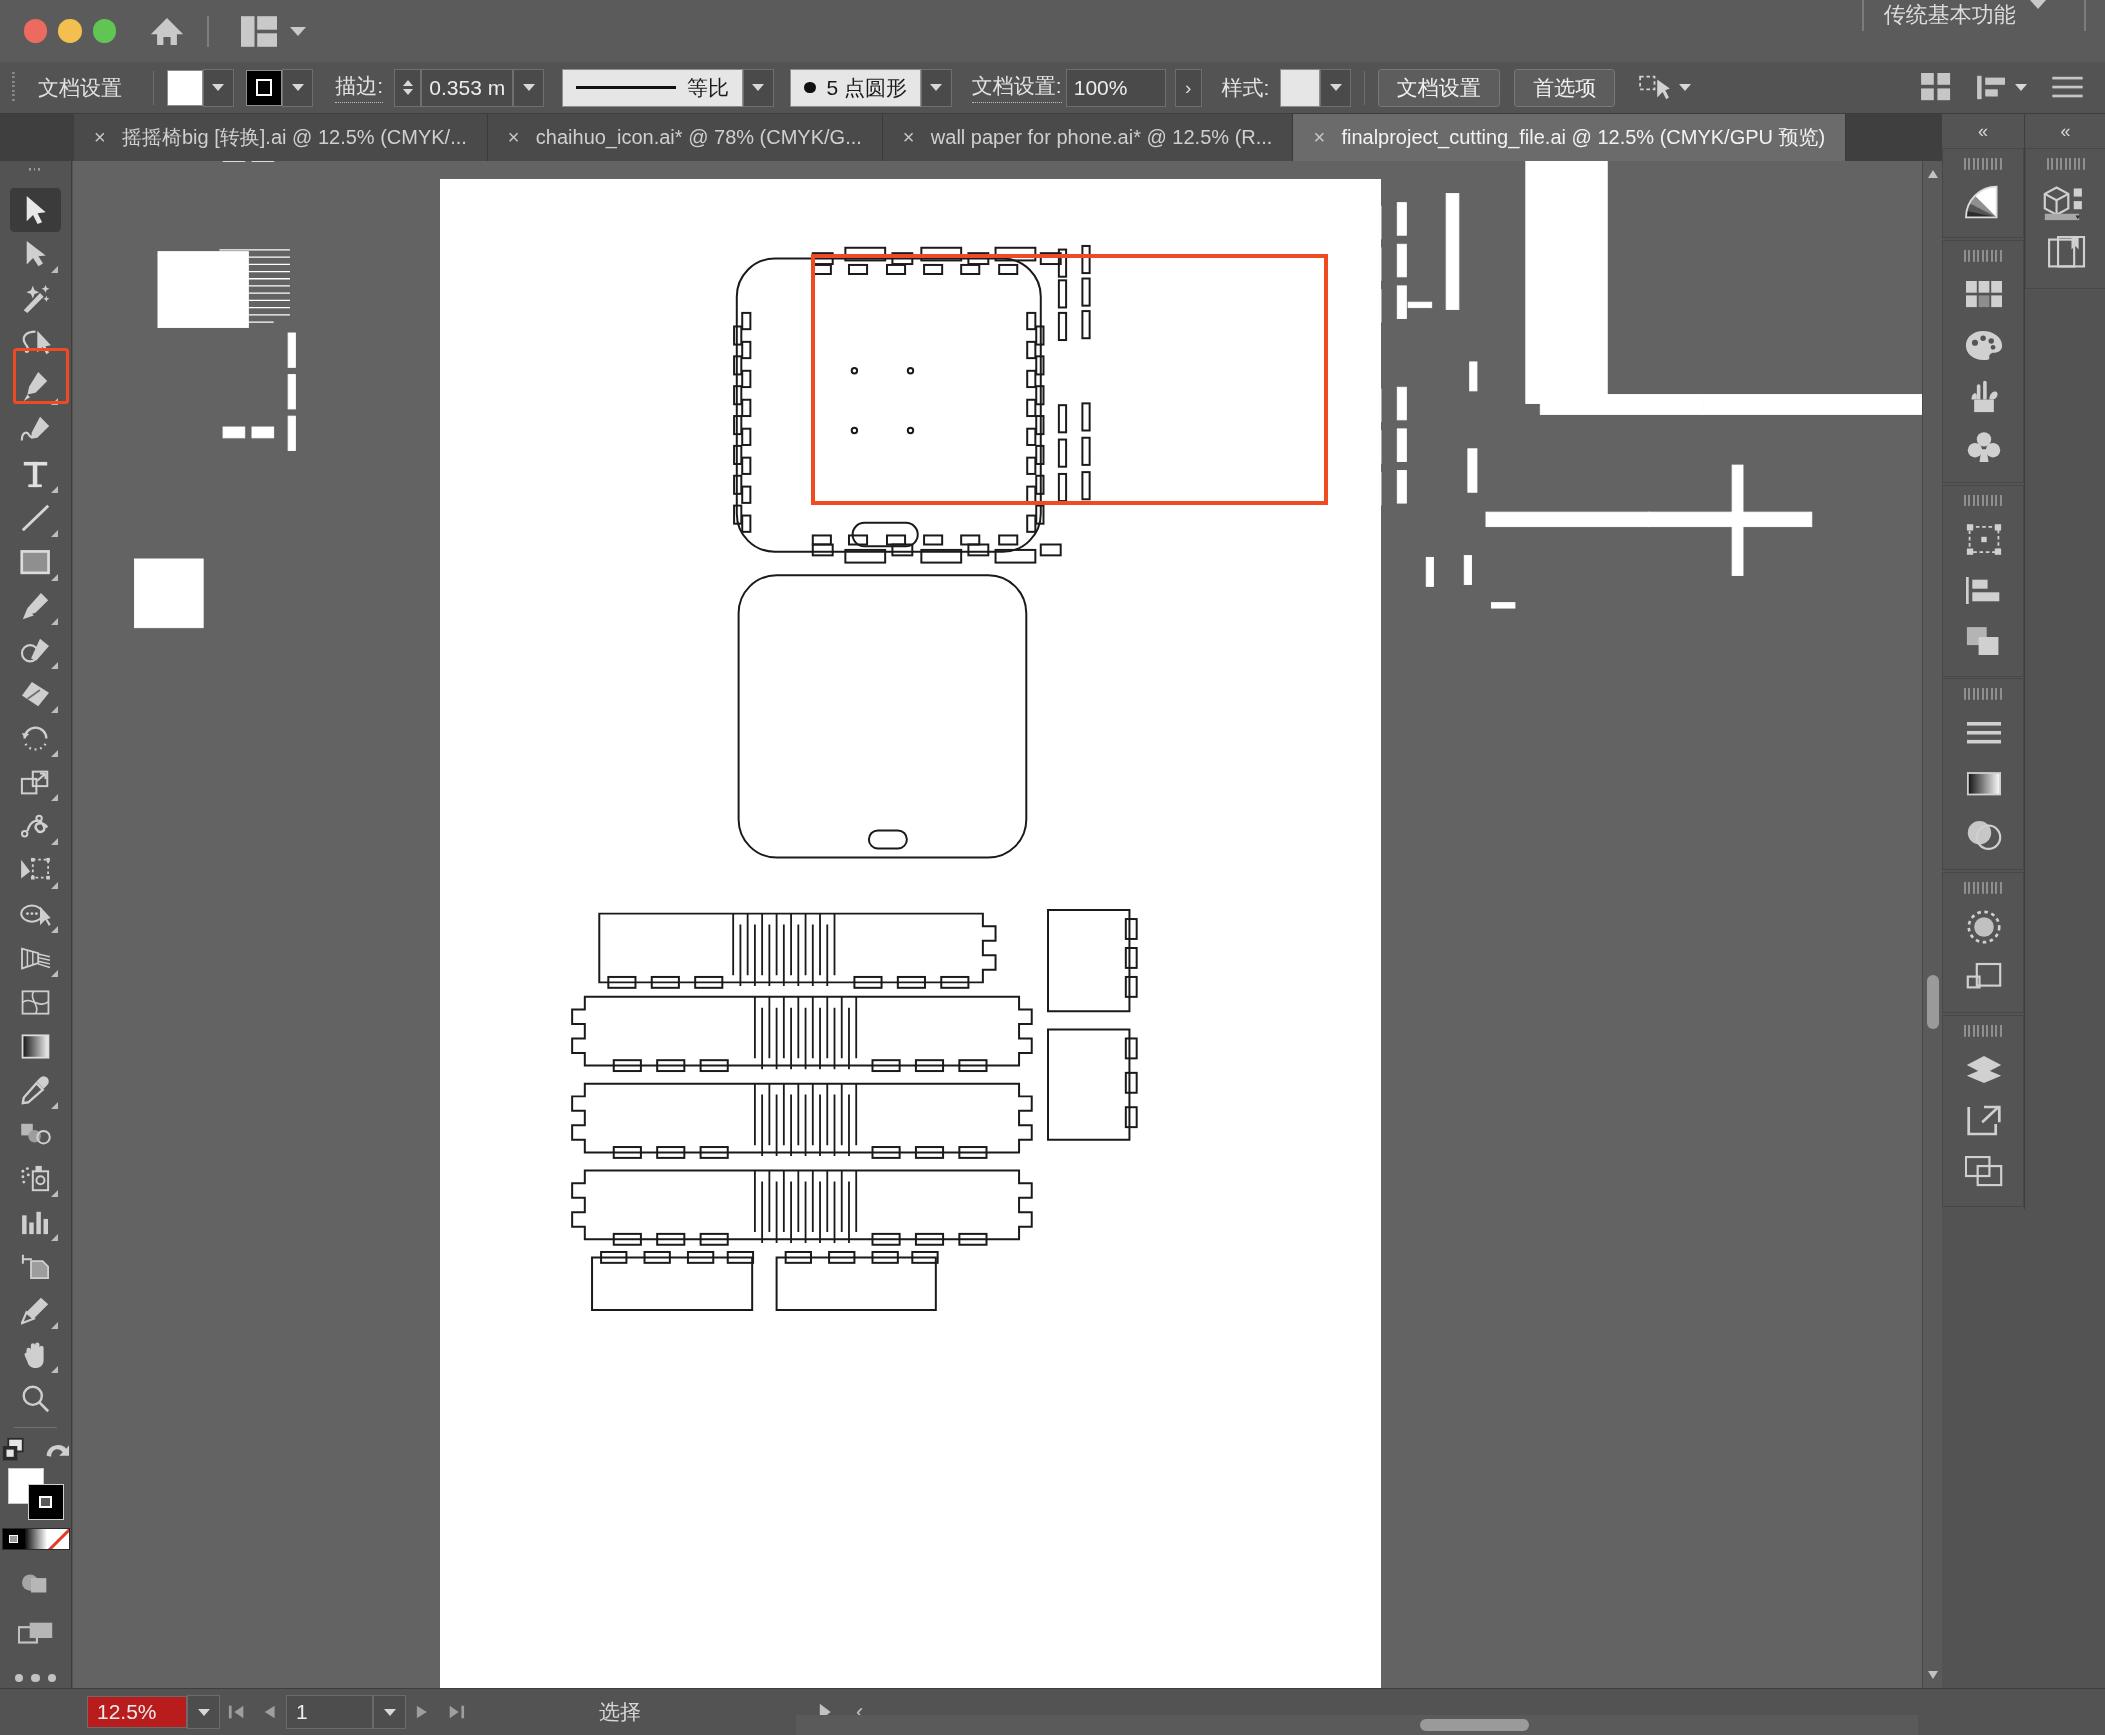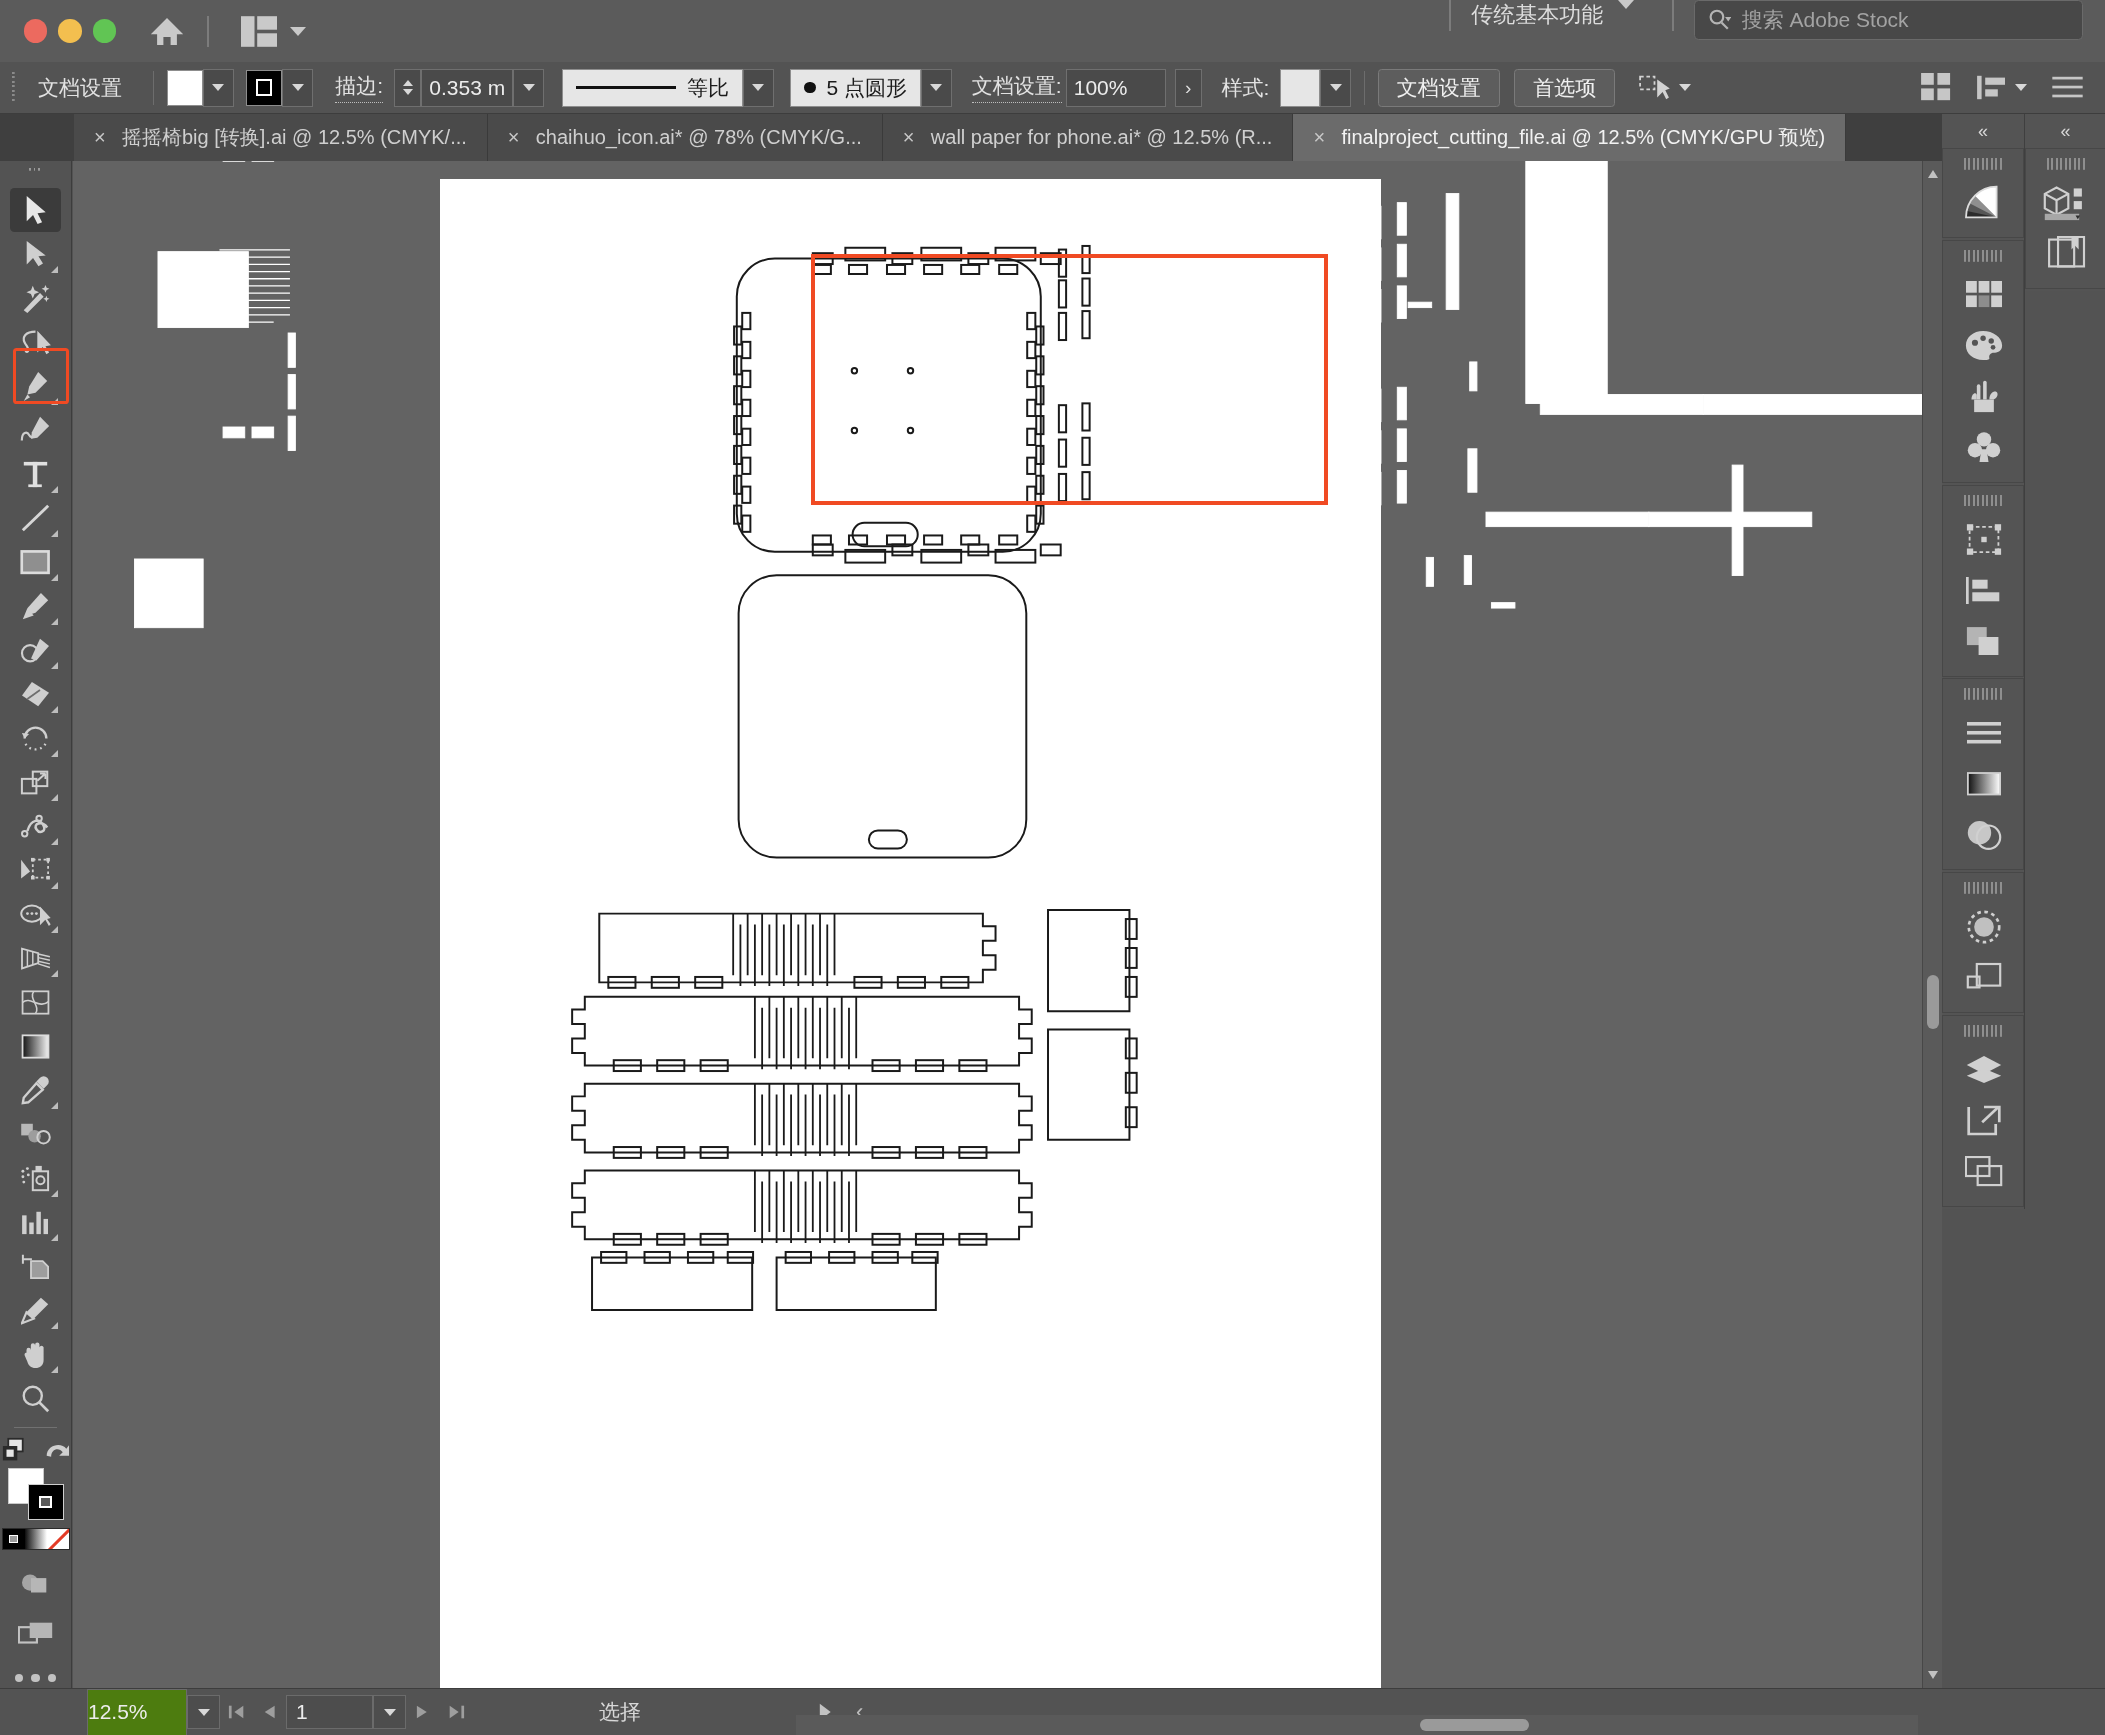--- a/index.html
+++ b/index.html
@@ -129,22 +129,22 @@
   .collapse { height: 34px; display:flex; align-items:center; justify-content:center; color:#d7d7d7; font-size: 18px; }
   .pgroup { border: 0.9px solid #474747; background: #545454; padding: 3.6px 0 9px; margin-bottom: 1.8px; }
   .pgrip { width: 38px; height: 11.8px; margin: 5.4px auto 7.2px;
     background-image: repeating-linear-gradient(to right, #8f8f8f 0 1.8px, transparent 1.8px 4.5px);
     background-size: 100% 11.8px; background-repeat: no-repeat; }
   .picon { width: 81px; height: 51px; display:flex; align-items:center; justify-content:center; }
 
   
   .statusbar { position: absolute; left: 0; bottom: 0; width: 2106px; height: 47px;
     background: #535353; border-top: 0.9px solid #3d3d3d; display:flex; align-items:center; }
-  .sb-zoom { margin-left: 87px; width: 100px; height: 47px; background: #4d7c0f; border:0.9px solid #6b6b6b;
-    color:#ececec; font-size: 21px; display:flex; align-items:center; }
+  .sb-zoom { margin-left: 87px; width: 100px; height: 32px; background: #b91c1c; border:0.9px solid #6b6b6b;
+    color:#ececec; font-size: 21px; display:flex; align-items:center; padding-left: 9px; }
   .sb-small { width: 33px; height: 34px; background: #4d4d4d; border:0.9px solid #6b6b6b;
     display:flex; align-items:center; justify-content:center; }
   .sb-nav { width: 33px; height: 34px; display:flex; align-items:center; justify-content:center; color:#9e9e9e; font-size: 18px; }
   .sb-page { width: 87px; height: 34px; background:#4d4d4d; border:0.9px solid #6b6b6b; color:#ececec;
     font-size: 21px; display:flex; align-items:center; padding-left: 9px; }
   .sb-status { color:#d8d8d8; font-size: 21px; margin-left: 127px; text-align: center; }
   .sb-hscroll { position:absolute; left: 796px; bottom: 0; height: 20px; width: 1122px; background:#5a5a5a; }
   .sb-hthumb { position:absolute; left: 624px; top: 3.6px; width: 109px; height: 12.7px; background:#9a9a9a; border-radius:6.3px; }
 
   svg { display: block; }
@@ -174,28 +174,20 @@
           <rect x="18" y="19" width="22" height="15" fill="#c9c9c9"></rect>
         </svg>
       </div>
       <div class="chev"></div>
     </div>
     <div class="right-title">
       <div class="vsep"></div>
       <div class="ws-name">传统基本功能</div>
       <div class="chev" style="margin-right:18px"></div>
       <div class="vsep"></div>
-      <div class="search-box">
-        <svg width="23.5" height="23.5" viewBox="0 0 26 26">
-          <circle cx="11" cy="10" r="7" fill="none" stroke="#b4b4b4" stroke-width="2.4"></circle>
-          <path d="M16 16 L23 23" stroke="#b4b4b4" stroke-width="2.4" fill="none"></path>
-          <path d="M20 10 l7 0 l-3.5 5 z" fill="#b4b4b4"></path>
-        </svg>
-        <span class="search-ph">搜索 Adobe Stock</span>
-      </div>
     </div>
   </div>
 
   <div class="controlbar">
     <div class="grip"></div>
     <div class="cb-label" style="margin-left:20px">文档设置</div>
     <div class="cbsep" style="margin-left:31px"></div>
     <div class="swatch-white"></div>
     <div class="mini-drop">
         <div class="chev-sm"></div>

